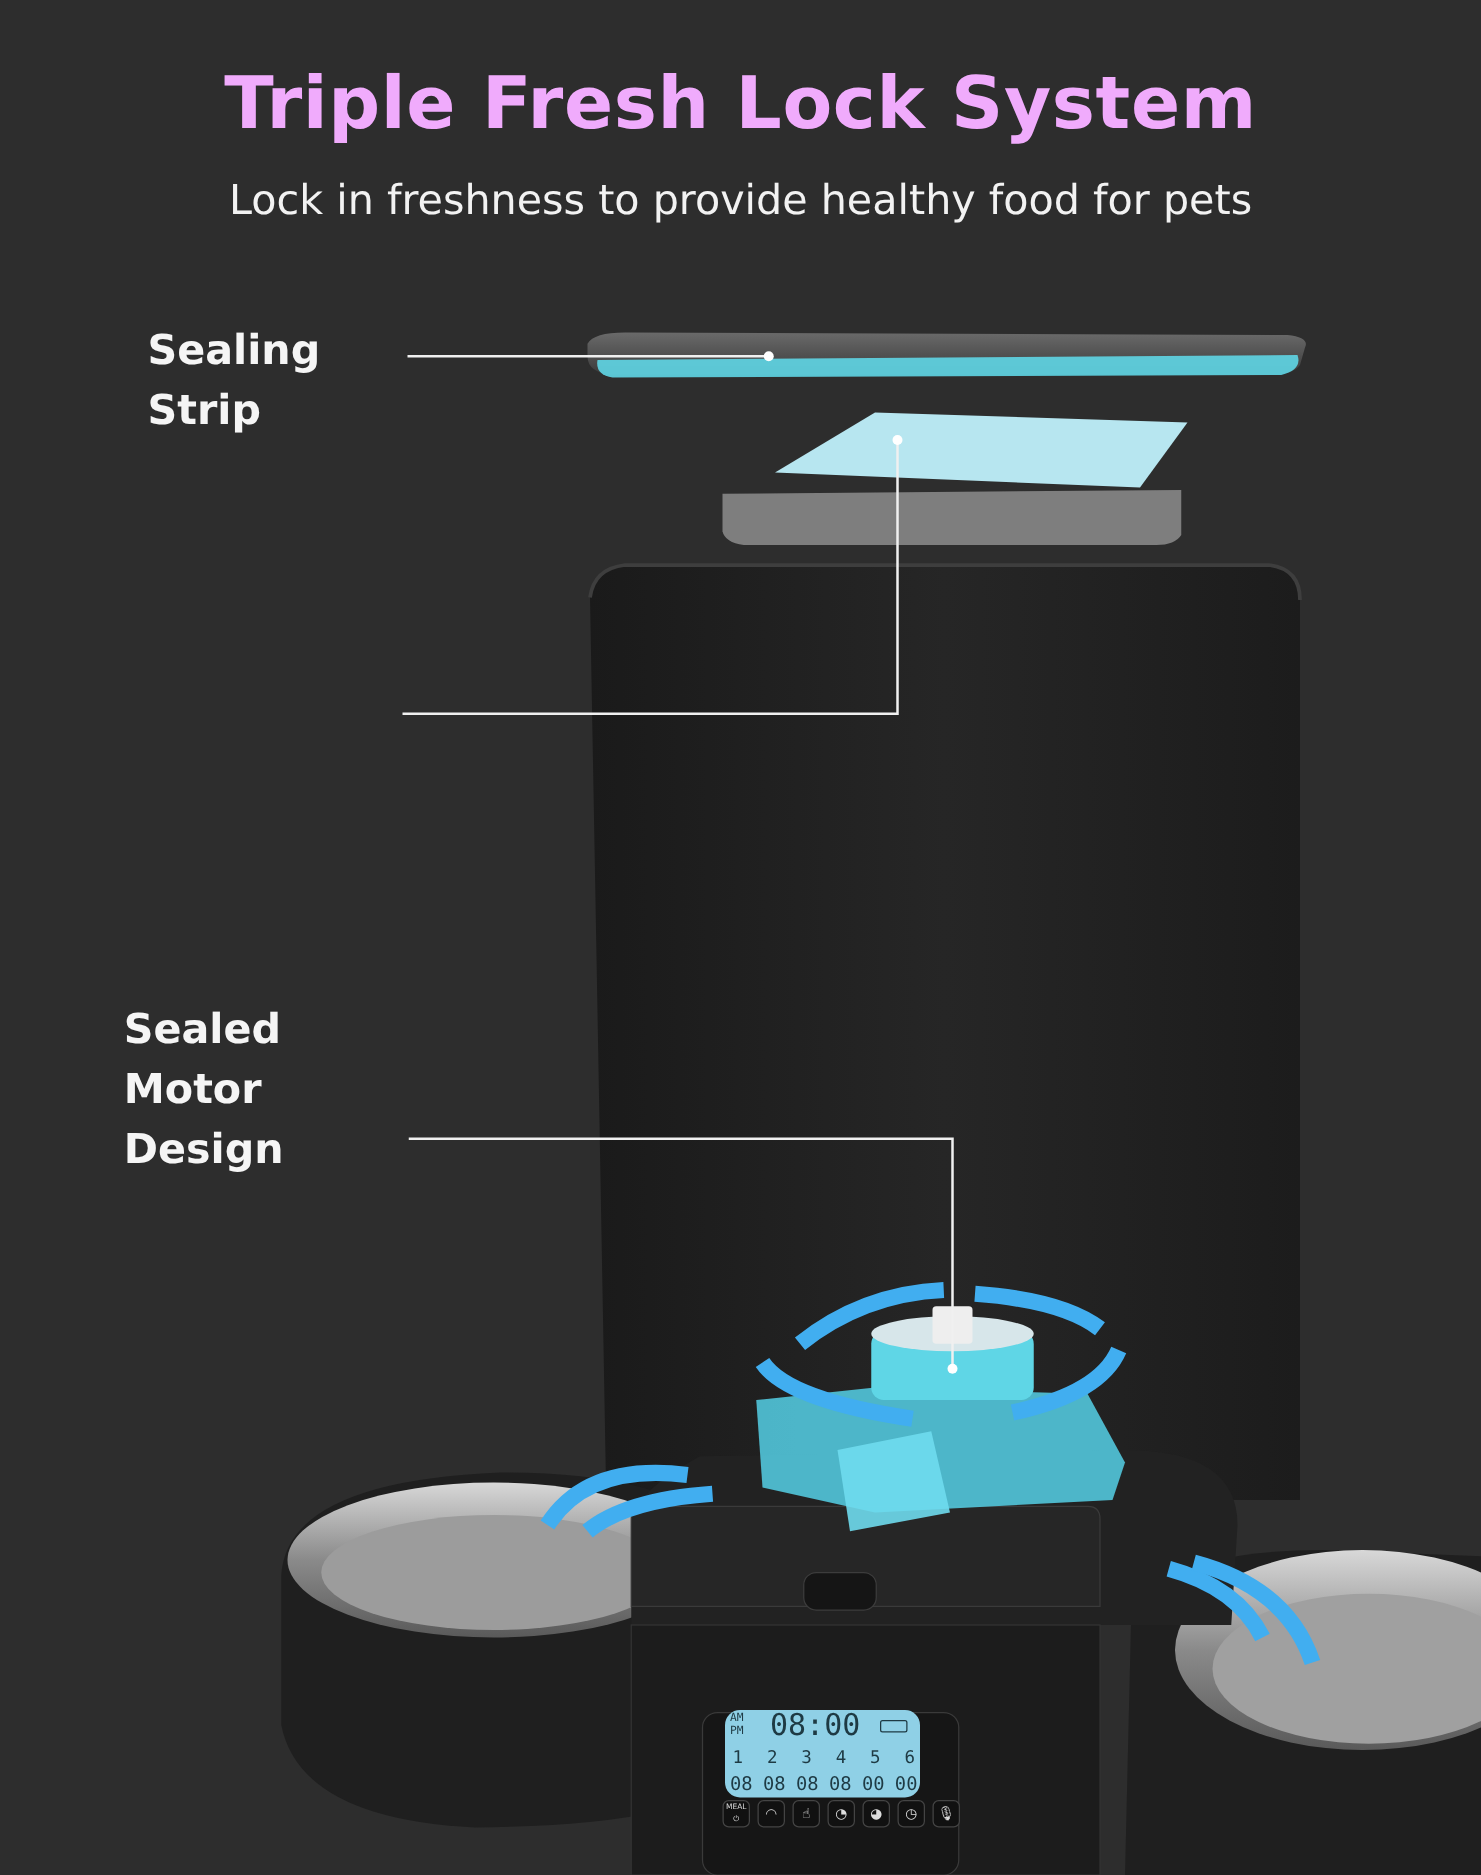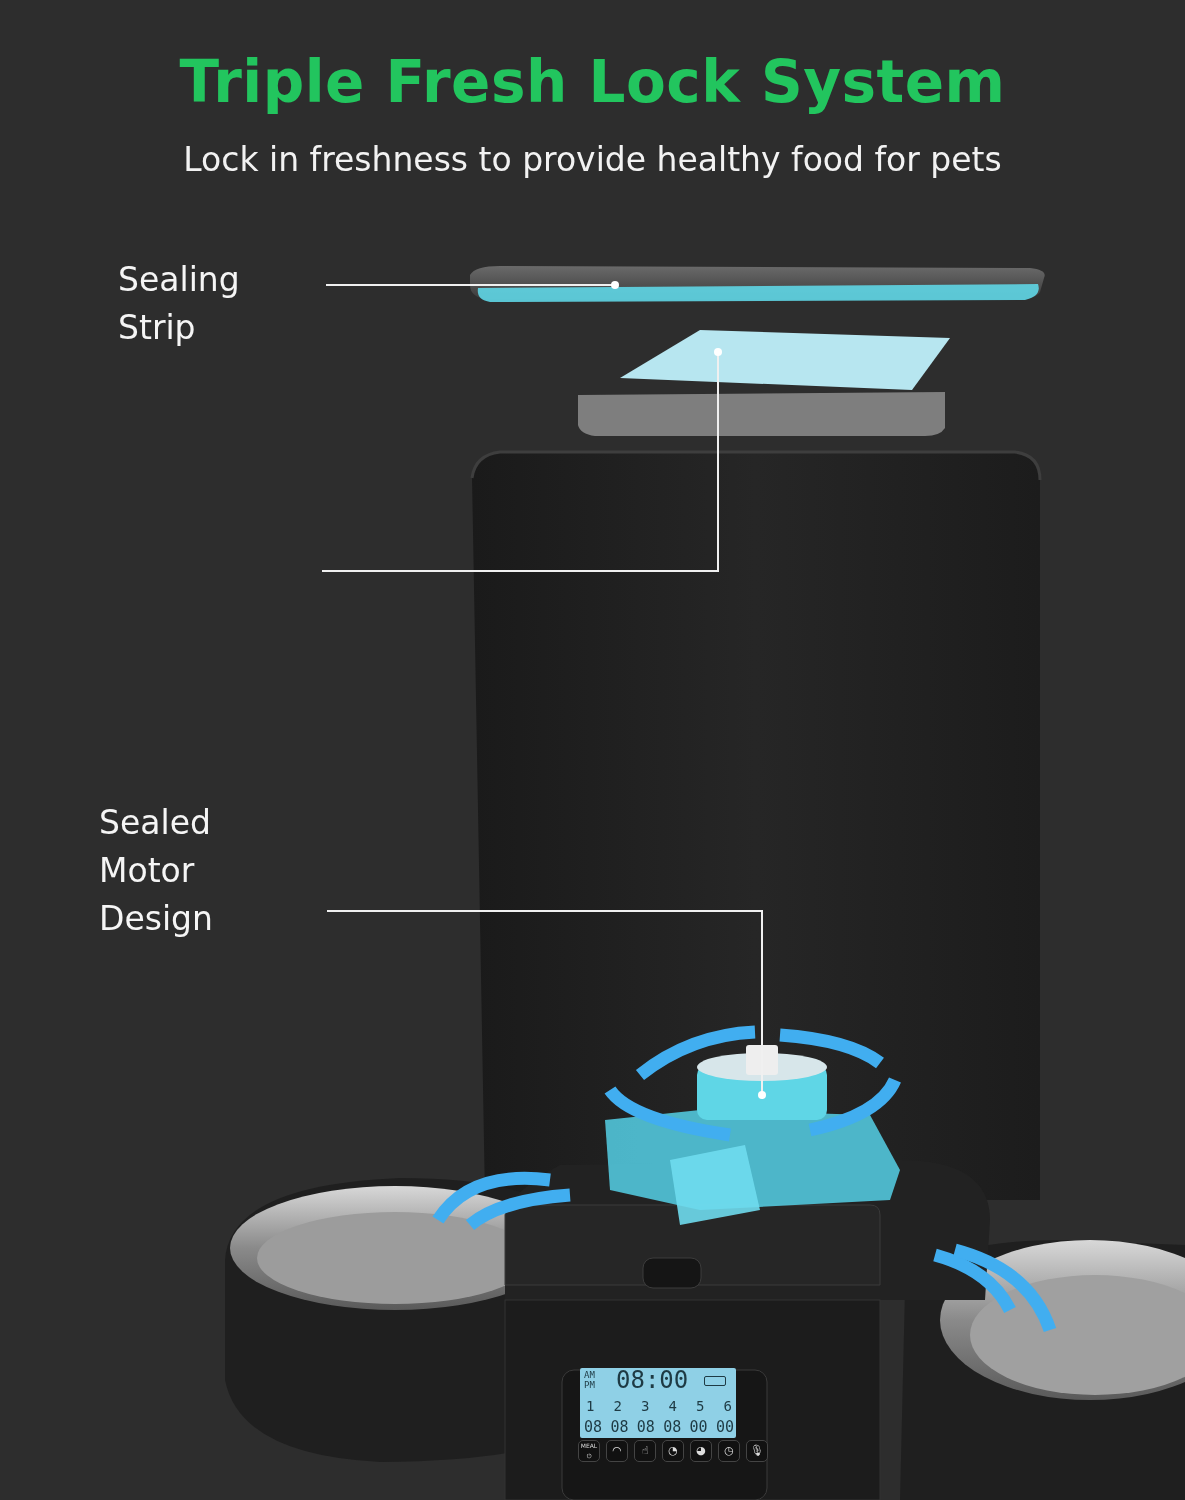--- a/index.html
+++ b/index.html
@@ -1,19 +1,19 @@
 <!DOCTYPE html>
 <html><head>
 <meta charset="utf-8">
 <style>
   html,body{margin:0;padding:0;}
   body{width:1185px;height:1500px;background:#2d2d2d;position:relative;overflow:hidden;font-family:"DejaVu Sans","Liberation Sans",sans-serif;}
-  .title{position:absolute;left:0;right:0;top:48px;text-align:center;font-size:58px;font-weight:bold;color:#22c55e;letter-spacing:0.5px;}
+  .title{position:absolute;left:0;right:0;top:48px;text-align:center;font-size:58px;font-weight:bold;color:#f0abfc;letter-spacing:0.5px;}
   .subtitle{position:absolute;left:0;right:0;top:140px;text-align:center;font-size:33px;color:#f2f2f2;}
-  .label{position:absolute;color:#f5f5f5;font-weight:normal;font-size:33px;line-height:48px;}
+  .label{position:absolute;color:#f5f5f5;font-weight:bold;font-size:33px;line-height:48px;}
   svg{position:absolute;left:0;top:0;}
 </style>
 </head>
 <body>
 
 <div class="title">Triple Fresh Lock System</div>
 <div class="subtitle">Lock in freshness to provide healthy food for pets</div>
 
 <div class="label" style="left:118px;top:256px;">
   <div>Sealing</div>
@@ -99,21 +99,21 @@
   <g stroke="#f0f0f0" stroke-width="2" fill="none">
     <path d="M326 285 L615 285"></path>
     <path d="M322 571 L718 571 L718 352"></path>
     <path d="M327 911 L762 911 L762 1095"></path>
   </g>
   <circle cx="615" cy="285" r="4" fill="#fff"></circle>
   <circle cx="718" cy="352" r="4" fill="#fff"></circle>
   <circle cx="762" cy="1095" r="4" fill="#fff"></circle>
 </svg>
 
-<div style="position:absolute;left:580px;top:1368px;width:156px;height:70px;background:#8fd0e6;border-radius:2px;font-family:'DejaVu Sans Mono',monospace;color:#1e3a44;">
+<div style="position:absolute;left:580px;top:1368px;width:156px;height:70px;background:#8fd0e6;border-radius:12px;font-family:'DejaVu Sans Mono',monospace;color:#1e3a44;">
   <div style="position:absolute;left:4px;top:2px;font-size:9px;line-height:10px;">
     <div>AM</div>
     <div>PM</div>
   </div>
   <div style="position:absolute;left:36px;top:-2px;font-size:24px;">08:00</div>
   <div style="position:absolute;right:10px;top:8px;width:20px;height:8px;border:1px solid #1e3a44;border-radius:2px;"></div>
   <div style="position:absolute;left:6px;top:30px;width:146px;display:flex;justify-content:space-between;font-size:14px;">
     <span>1</span>
       <span>2</span>
       <span>3</span>

